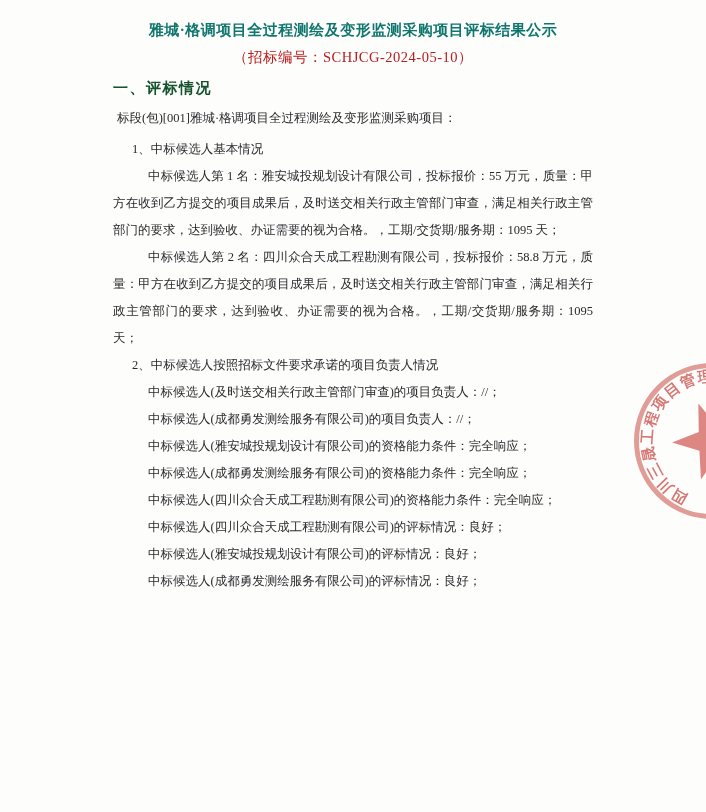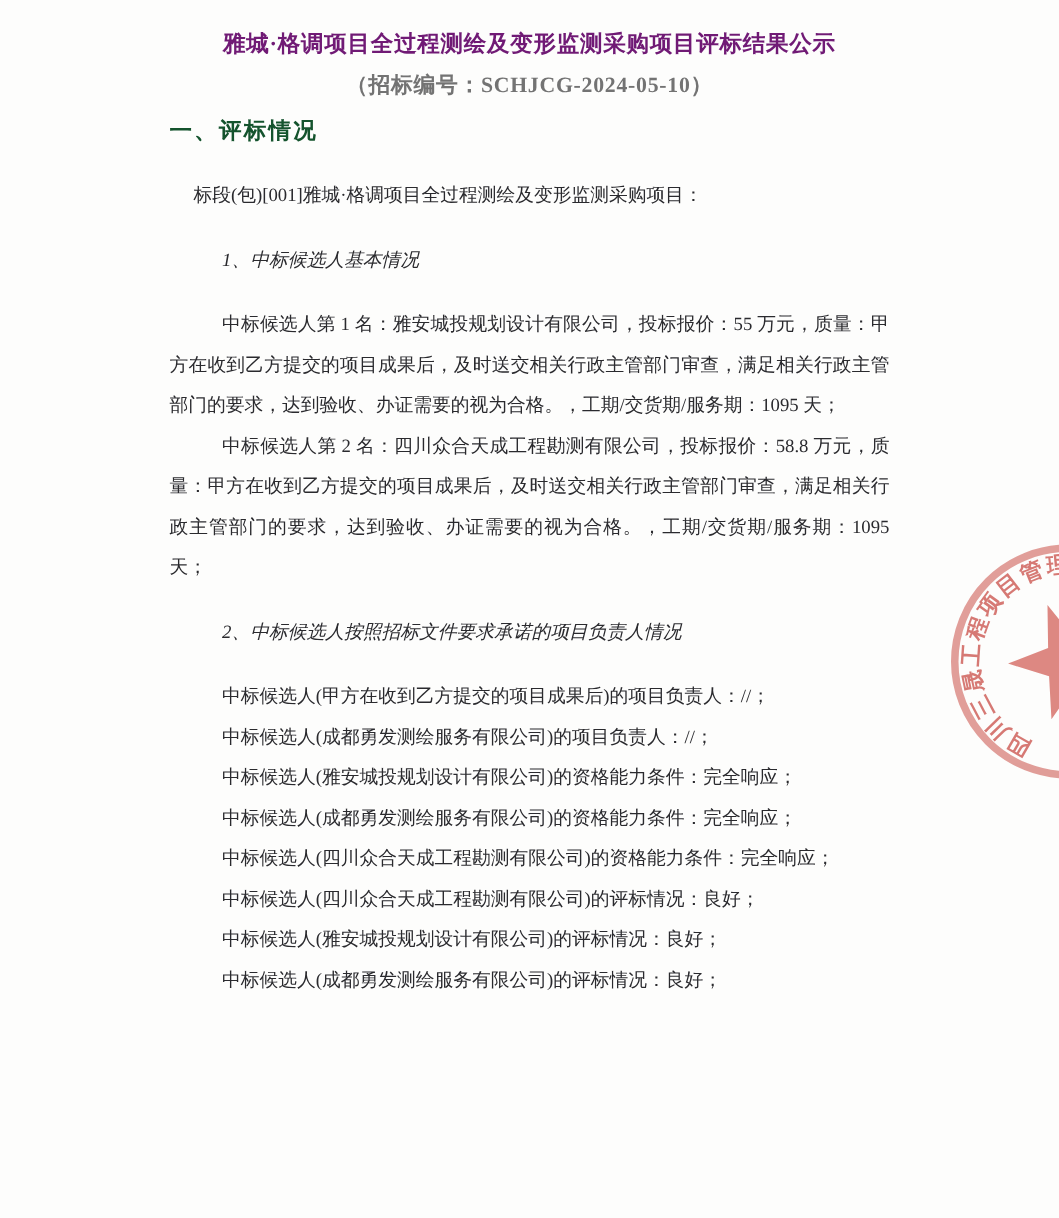--- a/index.html
+++ b/index.html
@@ -13,36 +13,36 @@
     color:#2a2a2e;
   }
   .doc {
     position:absolute;
     left:113px; top:17px; width:480px;
     font-size:12.5px; line-height:27px;
   }
   .doc-title {
     margin:0; text-align:center;
     font-size:15px; font-weight:bold; letter-spacing:0.5px;
-    line-height:27px; color:#701a75;
+    line-height:27px; color:#0f766e;
   }
   .doc-subtitle {
     margin:0; text-align:center;
-    font-size:14.5px; font-weight:bold; letter-spacing:0.5px;
-    line-height:27px; color:#737373;
+    font-size:14.5px; font-weight:normal; letter-spacing:0.5px;
+    line-height:27px; color:#b91c1c;
   }
   .end-time { margin:35px 0 0 0; }
   .sec-heading {
     margin:3px 0 0 0;
     font-family:"Liberation Sans","DejaVu Sans",sans-serif;
     font-size:15px; font-weight:bold; letter-spacing:1.5px;
     line-height:27px; color:#14532d;
   }
-  .lot-line { margin:16px;font-family:Liberation Serif, serif; }
-  .item-label { margin:16px; padding-left:19px;font-style:italic; }
+  .lot-line { margin:4px;font-family:Liberation Serif, serif; }
+  .item-label { margin:0; padding-left:19px; }
   .para { margin:0; text-indent:35px; text-align:justify; }
   .sub-line { margin:0; padding-left:35px; }
   p { -webkit-font-smoothing:antialiased; }
   .seal { position:absolute; left:616px; top:345px; pointer-events:none; }
   .stamp-char {
     font-family:"Liberation Serif","DejaVu Serif",serif;
     font-size:15px; font-weight:bold;
     text-anchor:middle; dominant-baseline:middle;
   }
 </style>
@@ -57,21 +57,21 @@
 
 
     <h3 class="sec-heading">一、评标情况</h3>
     <p class="lot-line">标段(包)[001]雅城·格调项目全过程测绘及变形监测采购项目：</p>
 
     <p class="item-label">1、中标候选人基本情况</p>
     <p class="para">中标候选人第 1 名：雅安城投规划设计有限公司，投标报价：55 万元，质量：甲方在收到乙方提交的项目成果后，及时送交相关行政主管部门审查，满足相关行政主管部门的要求，达到验收、办证需要的视为合格。，工期/交货期/服务期：1095 天；</p>
     <p class="para">中标候选人第 2 名：四川众合天成工程勘测有限公司，投标报价：58.8 万元，质量：甲方在收到乙方提交的项目成果后，及时送交相关行政主管部门审查，满足相关行政主管部门的要求，达到验收、办证需要的视为合格。，工期/交货期/服务期：1095 天；</p>
 
     <p class="item-label">2、中标候选人按照招标文件要求承诺的项目负责人情况</p>
-    <p class="sub-line">中标候选人(甲方在收到乙方提交的项目成果后)的项目负责人：//；</p>
+    <p class="sub-line">中标候选人(及时送交相关行政主管部门审查)的项目负责人：//；</p>
     <p class="sub-line">中标候选人(成都勇发测绘服务有限公司)的项目负责人：//；</p>
 
     <p class="sub-line">中标候选人(雅安城投规划设计有限公司)的资格能力条件：完全响应；</p>
     <p class="sub-line">中标候选人(成都勇发测绘服务有限公司)的资格能力条件：完全响应；</p>
     <p class="sub-line">中标候选人(四川众合天成工程勘测有限公司)的资格能力条件：完全响应；</p>
 
     <p class="sub-line">中标候选人(四川众合天成工程勘测有限公司)的评标情况：良好；</p>
     <p class="sub-line">中标候选人(雅安城投规划设计有限公司)的评标情况：良好；</p>
     <p class="sub-line">中标候选人(成都勇发测绘服务有限公司)的评标情况：良好；</p>
 

